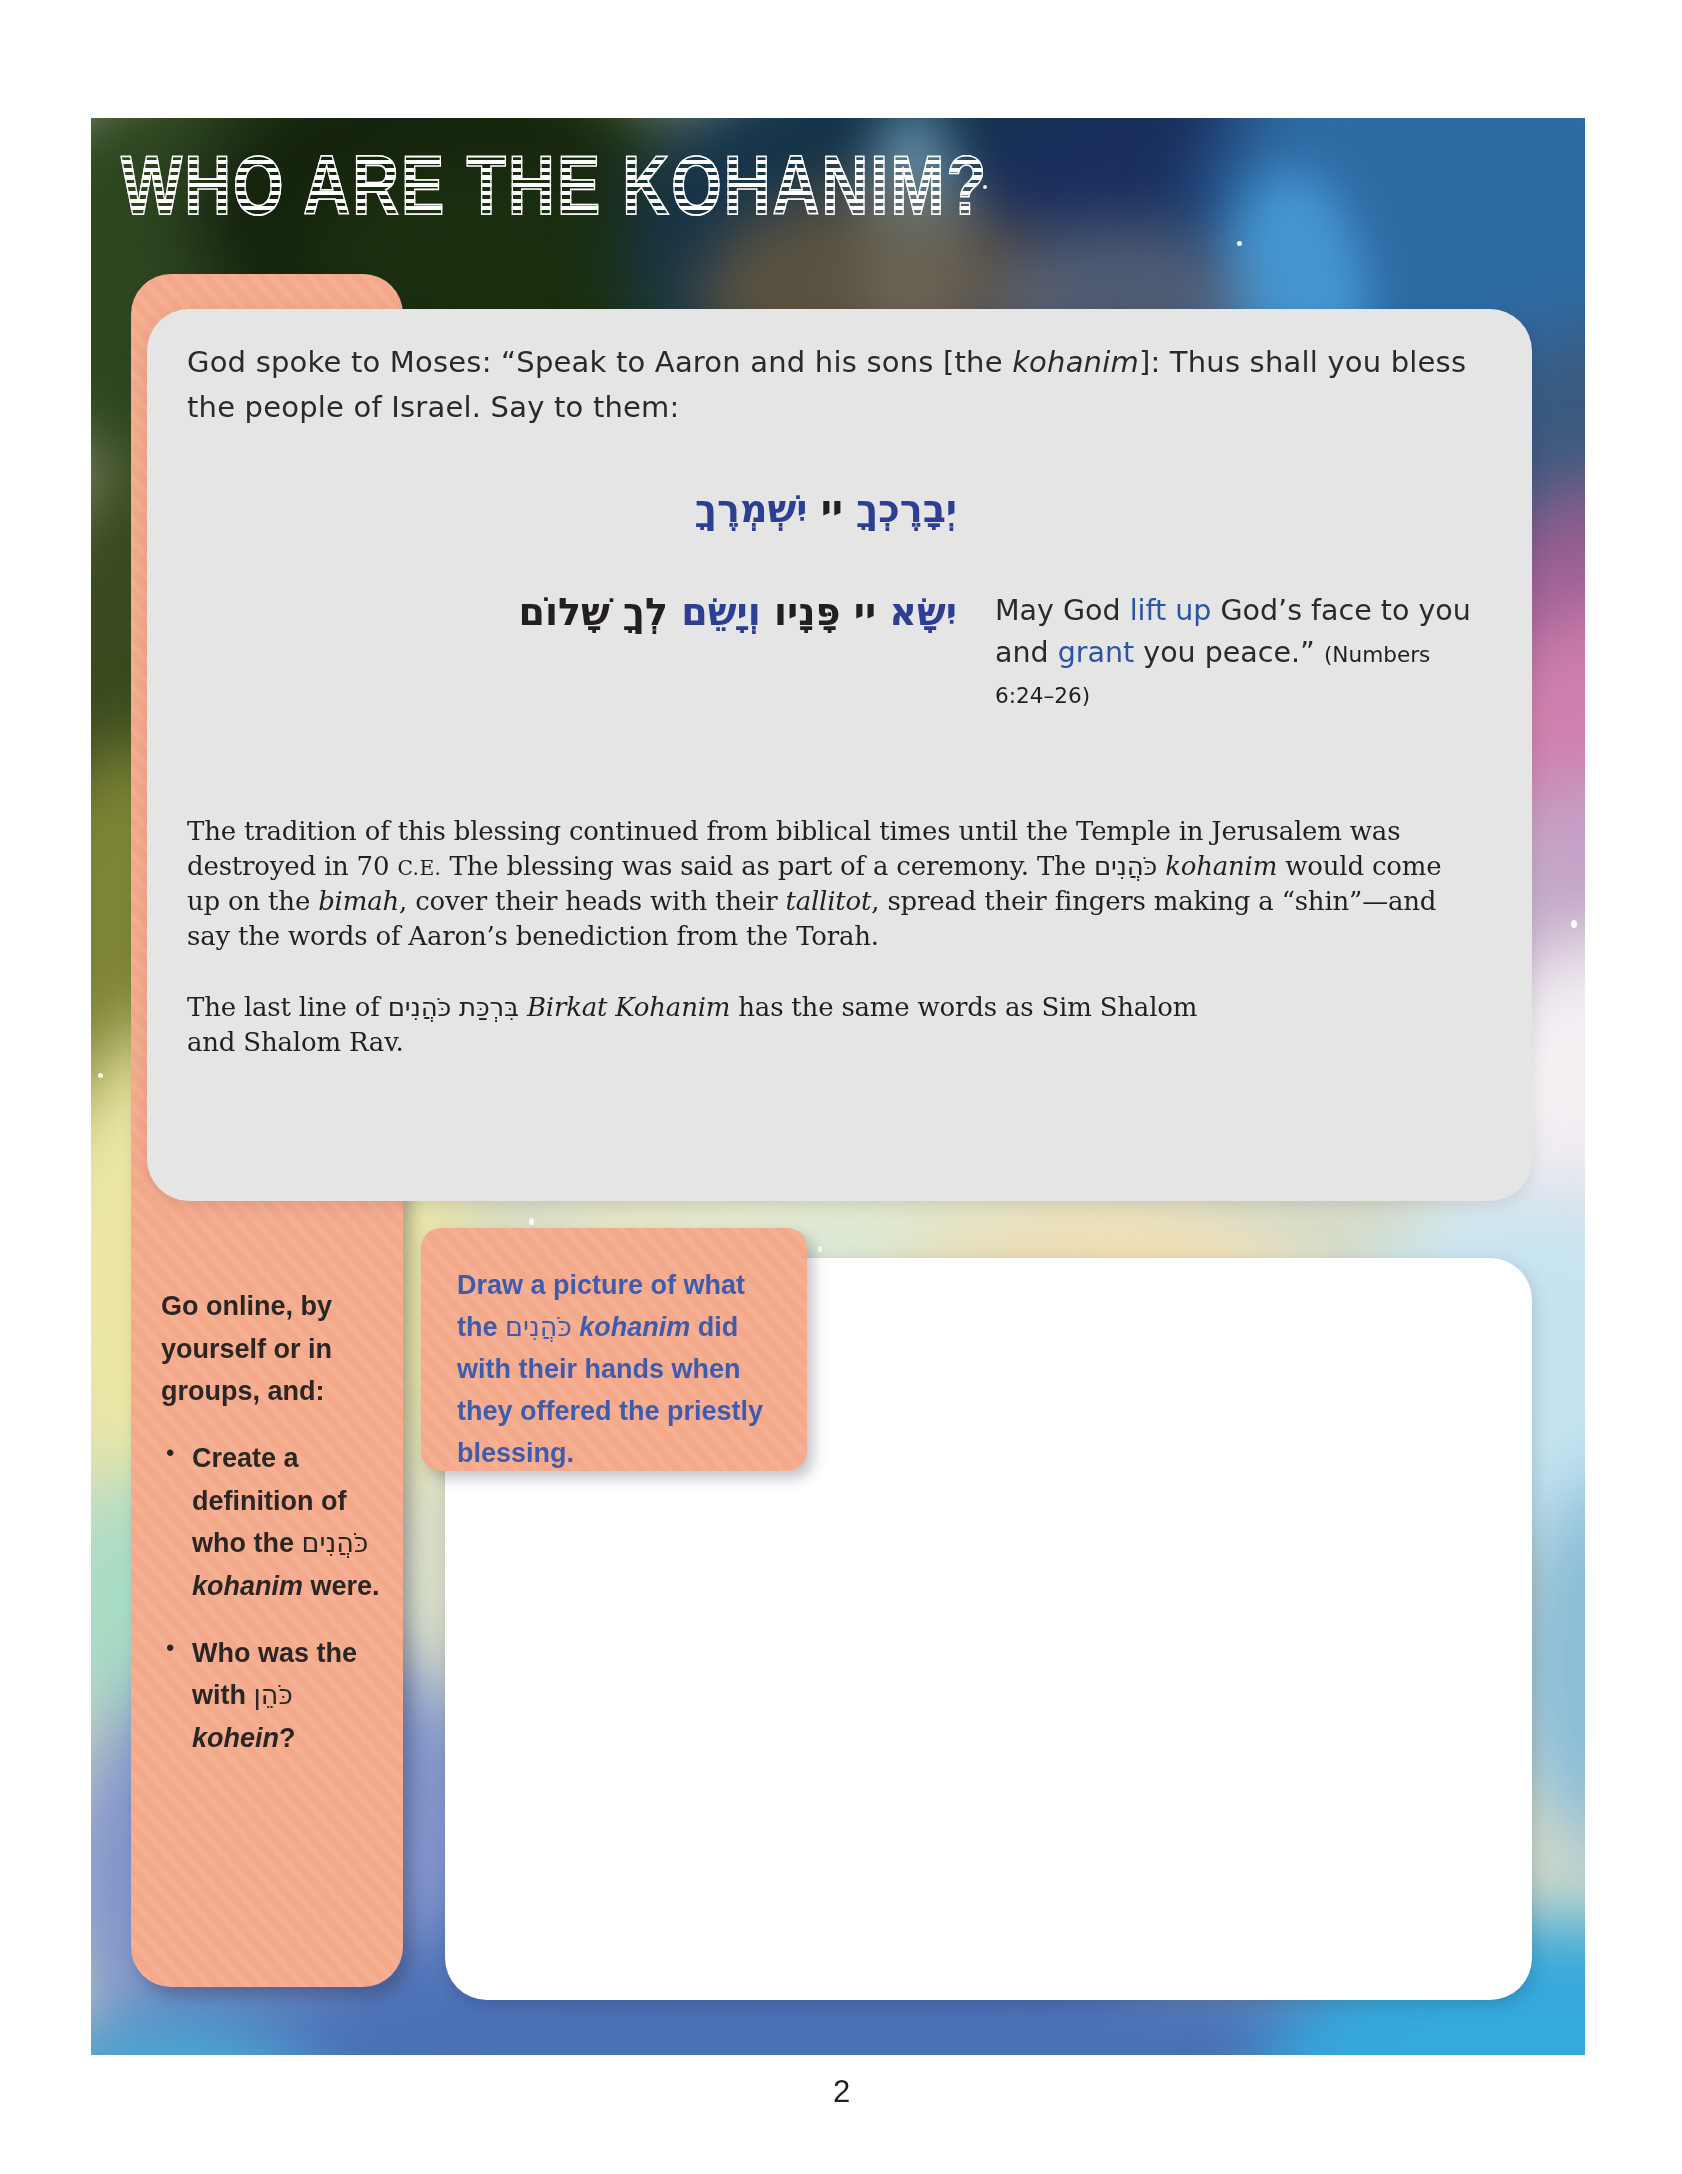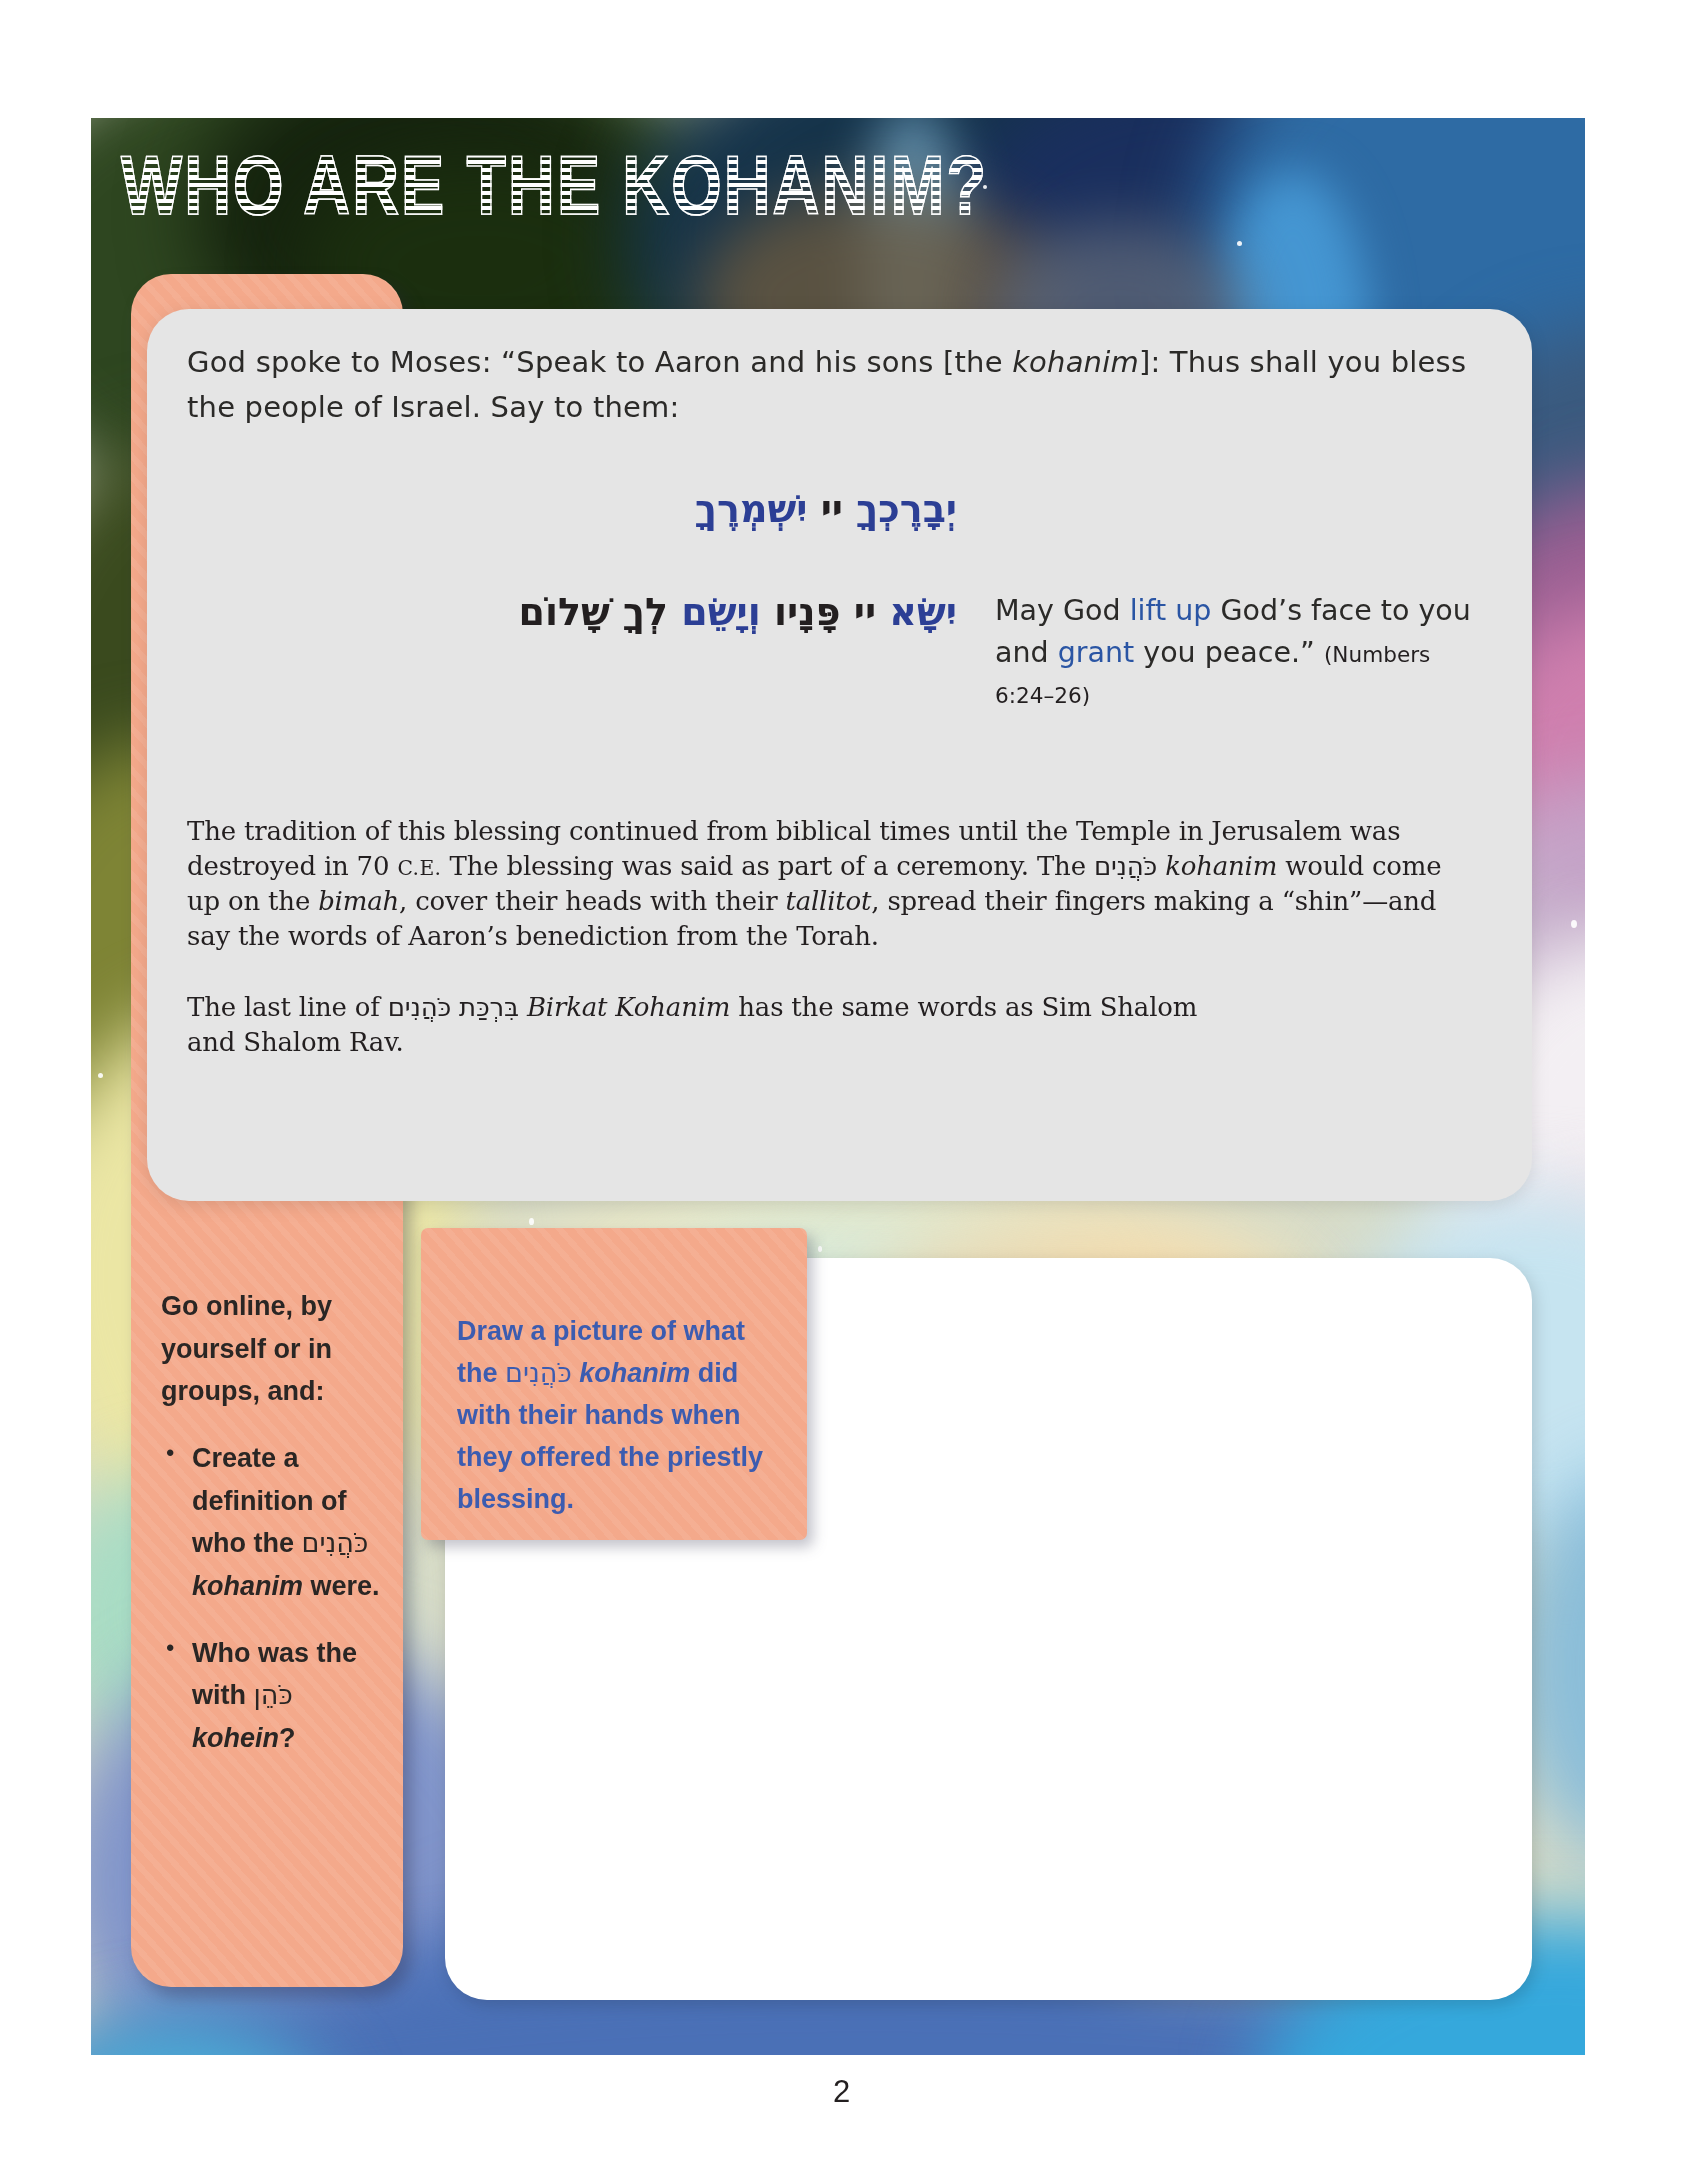--- a/index.html
+++ b/index.html
@@ -28,22 +28,22 @@
   .sidebar-box { position:absolute; left:131px; top:274px; width:272px; height:1713px;
                  background:#f4a98b; border-radius:40px;
                  filter:drop-shadow(8.6px 10.4px 7.8px rgba(40,40,70,.33));
                  background-image:repeating-linear-gradient(48deg, rgba(255,255,255,.07) 0 6px, rgba(0,0,0,0) 6px 14px); }
   .content-box { position:absolute; left:147px; top:285px; width:1385px; height:892px;
                  background:#e5e5e5; border-radius:42px; padding:31px 40px 0 40px;
                  filter:drop-shadow(0 4.3px 8.6px rgba(0,0,0,.10));margin-top:24px; }
   .drawing-box { position:absolute; left:445px; top:1258px; width:1087px; height:742px;
                  background:#ffffff; border-radius:42px;
                  filter:drop-shadow(3.5px 5.2px 7.8px rgba(0,0,0,.14)); }
-  .prompt-box  { position:absolute; left:421px; top:1228px; width:386px; height:312px;
-                 background:#f4a98b; border-radius:7px; padding:82px 33px 0 36px;
+  .prompt-box  { position:absolute; left:421px; top:1228px; width:386px; height:243px;
+                 background:#f4a98b; border-radius:20px; padding:36px 33px 0 36px;
                  filter:drop-shadow(6px 7.8px 7px rgba(40,40,70,.28));
                  background-image:repeating-linear-gradient(48deg, rgba(255,255,255,.07) 0 6px, rgba(0,0,0,0) 6px 14px); }
 
   
   .intro { font-family:"DejaVu Sans", sans-serif; font-size:29px; line-height:1.55;
            color:#2b2a28; max-width:1314px; letter-spacing:0.2px; }
   .blessing { margin-top:57px; }
   .brow { display:grid; grid-template-columns:770px 1fr; column-gap:38px; margin-bottom:29px; }
   .heb { direction:rtl; font-family:"DejaVu Sans", sans-serif; font-weight:700;
          font-size:38px; line-height:1.2; color:#231f20; }

